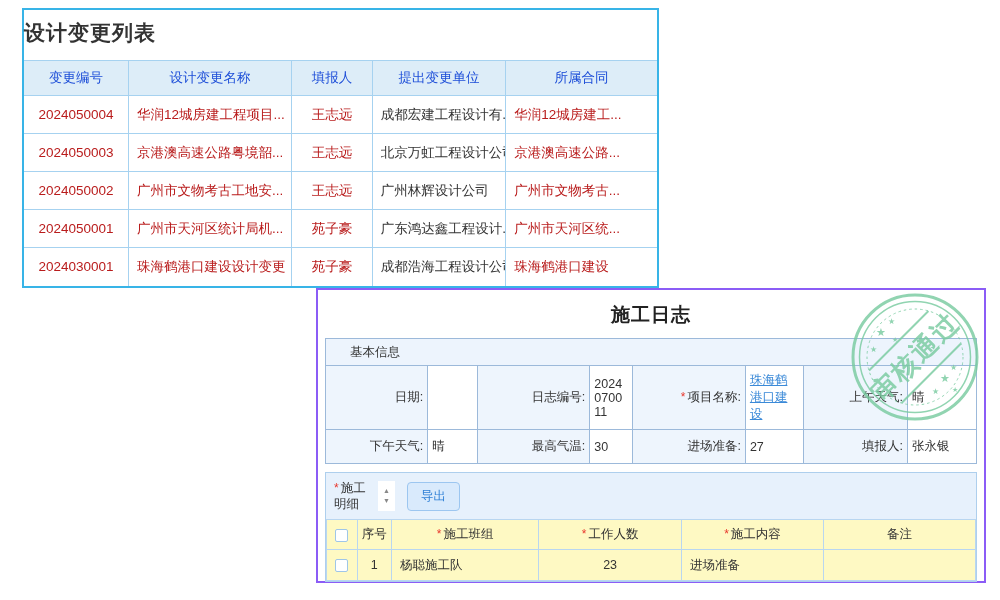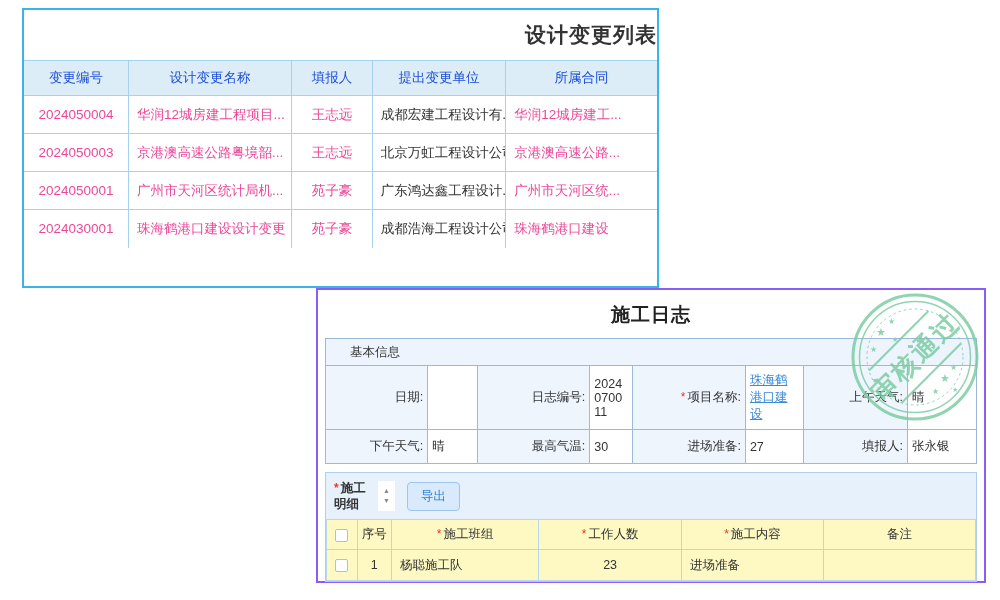--- a/index.html
+++ b/index.html
@@ -2,53 +2,53 @@
 <html><head>
 <meta charset="utf-8">
 <style>
   * { margin:0; padding:0; box-sizing:border-box; }
   html,body { width:1000px; height:600px; background:#fff; font-family:"Liberation Sans", sans-serif; color:#333; }
   body { position:relative; overflow:hidden; }
 
   
   .panel1 { position:absolute; left:22px; top:8px; width:637px; height:280px;
             border:2px solid #38b4e7; background:#fff; }
-  .p1-title { height:50px; line-height:50px; text-align:right; font-size:21px;
-              font-weight:bold; color:#333; letter-spacing:1px; }
+  .p1-title { height:50px; line-height:50px; text-align:left; font-size:21px;
+              font-weight:bold; color:#333; letter-spacing:1px;font-family:Liberation Mono, monospace; }
   .p1-table { width:100%; border-collapse:collapse; table-layout:fixed; }
   .p1-table th { background:#ddedf8; color:#1d4ed8; font-weight:normal; font-size:13.5px;
                  height:35px; border:1px solid #a6d2f0; }
   .p1-table td { height:38px; font-size:13.5px; border:1px solid #a6d2f0;
                  overflow:hidden; white-space:nowrap; }
   .p1-table tr td:first-child, .p1-table tr th:first-child { border-left:none; }
   .p1-table tr td:last-child,  .p1-table tr th:last-child  { border-right:none; }
   .p1-table tr:last-child td { border-bottom:none; }
   .c-center { text-align:center; }
   .c-left   { text-align:left; padding-left:8px; }
-  .blue     { color:#ec4899; }
+  .blue     { color:#b91c1c; }
 
   
   .panel2 { position:absolute; left:316px; top:288px; width:670px; height:295px;
             border:2px solid #8b5cf6; background:#fff; padding:0 7px; }
   .p2-title { height:48px; line-height:50px; text-align:center; font-size:19px;
               font-weight:bold; color:#222; letter-spacing:1px; }
   .info-bar { border:1px solid #9cb9da; border-bottom:none; background:#edf4fd;
               height:27px; line-height:26px; padding-left:24px; font-size:12.5px; color:#333; }
   .form-table { width:100%; border-collapse:collapse; table-layout:fixed; font-size:12.5px; }
   .form-table td { border:1px solid #9cb9da; padding:6px 4px; }
   .form-row1 td { height:55px; }
   .form-row2 td { height:34px; }
   .f-label { background:#eef5fd; text-align:right; color:#333; }
   .f-value { background:#fff; text-align:left; word-break:break-all; }
   .req { color:#e8372c; margin-right:2px; font-size:12px; }
   .link { color:#3b8ad8; text-decoration:underline; cursor:pointer; }
 
   .detail-box { margin-top:8px; border:1px solid #aecfed; background:#e7f1fc; }
   .detail-bar { display:flex; align-items:center; padding:7px 8px; height:46px; }
-  .detail-label { width:38px; font-size:12.5px; line-height:1.3; color:#333;font-weight:bold; }
+  .detail-label { width:38px; font-size:12.5px; line-height:1.3; color:#333; }
   .spinner { width:17px; height:30px; background:#fff; margin-left:6px; display:flex;
              flex-direction:column; align-items:center; justify-content:center; }
   .spin-btn { font-size:7px; color:#888; line-height:1.4; cursor:pointer; }
   .export-btn { margin-left:12px; background:#d9eafc; border:1px solid #9cc6f0;
                 border-radius:4px; color:#2f80d6; font-size:12.5px; padding:5px 13px; cursor:pointer; }
   .detail-table { width:100%; border-collapse:collapse; table-layout:fixed;
                   background:#fef9c3; font-size:12.5px; }
   .detail-table th { font-weight:normal; height:30px; border:1px solid #b9d6f0; text-align:center; }
   .detail-table td { height:31px; border:1px solid #b9d6f0; }
   .checkbox { display:inline-block; width:13px; height:13px; border:1px solid #9fc6e8;
@@ -87,20 +87,27 @@
         <td class="c-center blue">王志远</td>
         <td class="c-left">成都宏建工程设计有...</td>
         <td class="c-left blue">华润12城房建工...</td>
       </tr>
       <tr>
         <td class="c-center blue">2024050003</td>
         <td class="c-left blue">京港澳高速公路粤境韶...</td>
         <td class="c-center blue">王志远</td>
         <td class="c-left">北京万虹工程设计公司</td>
         <td class="c-left blue">京港澳高速公路...</td>
+      </tr>
+      <tr>
+        <td class="c-center blue">2024050002</td>
+        <td class="c-left blue">广州市文物考古工地安...</td>
+        <td class="c-center blue">王志远</td>
+        <td class="c-left">广州林辉设计公司</td>
+        <td class="c-left blue">广州市文物考古...</td>
       </tr>
       <tr>
         <td class="c-center blue">2024050001</td>
         <td class="c-left blue">广州市天河区统计局机...</td>
         <td class="c-center blue">苑子豪</td>
         <td class="c-left">广东鸿达鑫工程设计...</td>
         <td class="c-left blue">广州市天河区统...</td>
       </tr>
       <tr>
         <td class="c-center blue">2024030001</td>

